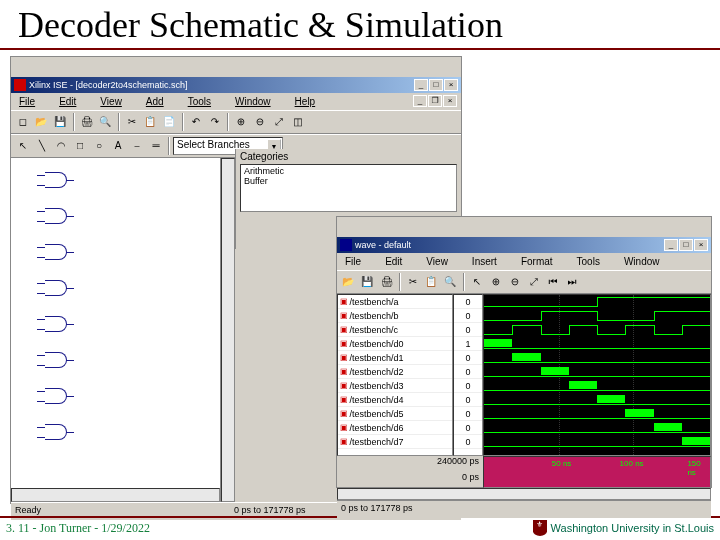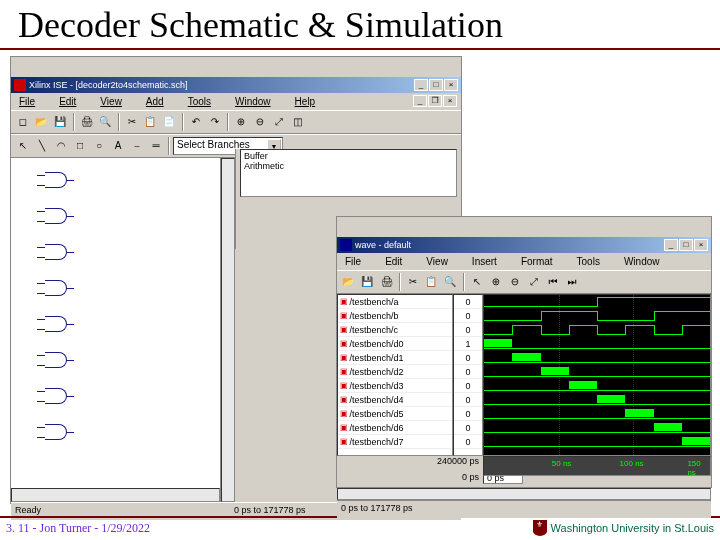--- a/index.html
+++ b/index.html
@@ -58,31 +58,31 @@
 .wave-body { display: flex; height: 162px; }
 .sig-list { width: 116px; background: #fff; border: 1px inset #888; overflow: hidden; }
 .sig-row { display: flex; align-items: center; height: 14px; font-size: 9px; padding: 0 2px; border-bottom: 1px solid #eee; }
 .sig-expand { color: #c00; margin-right: 2px; font-size: 8px; }
 .val-col { width: 30px; background: #fff; border: 1px inset #888; }
 .val-row { height: 14px; font-size: 9px; text-align: center; line-height: 14px; border-bottom: 1px solid #eee; }
 .wave-area { flex: 1; background: #000; position: relative; border: 1px inset #888; }
 .wave-grid-v { position: absolute; top: 0; bottom: 0; border-left: 1px dotted #333; }
 .wave-sig { position: absolute; height: 14px; left: 0; right: 0; }
 .wave-line { position: absolute; height: 1px; background: #0f0; }
-.wave-ruler { height: 20px; background: #404040; color: #0f0; font-size: 8px; display: flex; align-items: center; position: relative; border: 1px inset #888; }
+.wave-ruler { height: 32px; background: #be185d; color: #0f0; font-size: 8px; display: flex; align-items: center; position: relative; border: 1px inset #888; }
 .ruler-tick { position: absolute; top: 2px; font-size: 8px; color: #0f0; }
 .time-row { display: flex; height: 16px; align-items: flex-start; }
 .time-label { width: 146px; text-align: right; padding-right: 4px; font-size: 9px; }
 .time-field { background: #fff; border: 1px inset #888; padding: 0 3px; font-size: 9px; width: 40px; }
 .wave-status { height: 18px; background: #d4d0c8; border-top: 1px solid #888; padding: 2px 4px; font-size: 9px; }
 
 
 .footer { position: absolute; bottom: 0; left: 0; right: 0; height: 24px; display: flex; align-items: center; padding: 0 6px; }
 .footer-line { position: absolute; top: 0; left: 0; right: 0; height: 2px; background: #7a0000; }
-.footer-text { font-family: 'Comic Sans MS', cursive; font-size: 12px; color: #6d28d9; }
+.footer-text { font-family: 'Comic Sans MS', cursive; font-size: 12px; color: #15803d; }
 .footer-logo { margin-left: auto; display: flex; align-items: center; gap: 4px; font-size: 11px; color: #006747; }
 .shield { width: 14px; height: 16px; background: #7a0000; color: #fff; font-size: 8px; text-align: center; border-radius: 0 0 50% 50% / 0 0 30% 30%; }
 </style>
 </head>
 <body>
 
 <div class="slide-title">Decoder Schematic &amp; Simulation</div>
 <div class="title-underline"></div>
 
 <div class="content">
@@ -154,23 +154,24 @@
             <div class="gate"></div>
             <div class="gate"></div>
             <div class="gate"></div>
             <div class="gate"></div>
             <div class="gate"></div>
           </div>
         </div>
         <div class="scroll-track" style="height:14px"></div>
       </div>
       <div class="sch-right-panel">
+        <div class="label">Categories</div>
         <div class="listbox">
+          <div>Arithmetic</div>
           <div>Buffer</div>
-          <div>Arithmetic</div>
         </div>
       </div>
       <div class="sch-scroll-v scroll-track"></div>
     </div>
     <div class="sch-status">
       <span>Ready</span>
       <span style="margin-left:193px">0 ps to 171778 ps</span>
       <span class="coord">2665,2495</span>
     </div>
   </div>

